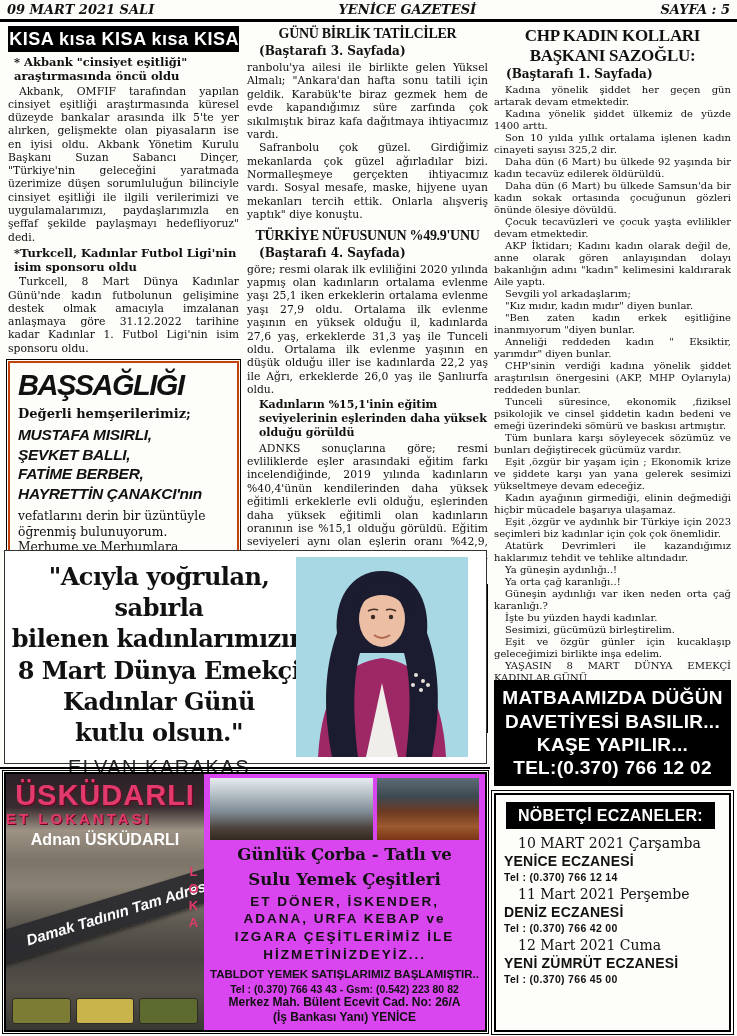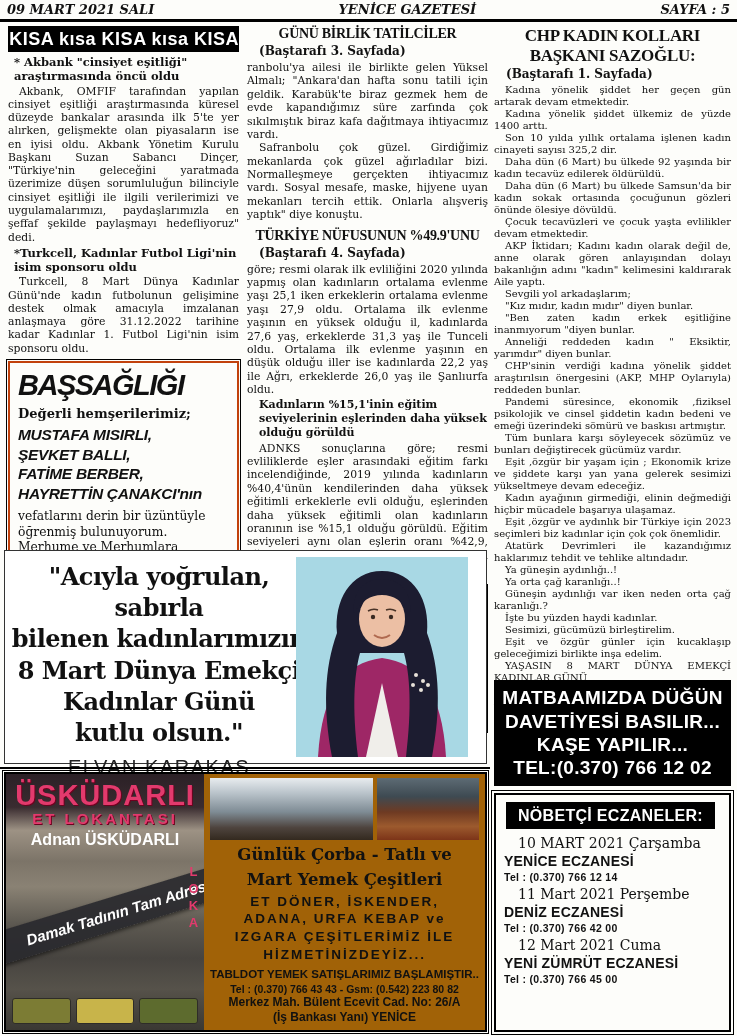--- a/index.html
+++ b/index.html
@@ -69,27 +69,27 @@
   .quote-line { font: 700 24px/1.3 "DejaVu Serif", serif; letter-spacing: -0.5px; }
   .quote-name { font: 400 20px "Liberation Sans", sans-serif; letter-spacing: 1.5px; margin-top: 8px; color: #222; }
   .quote-role { font: 400 16.5px "Liberation Sans", sans-serif; letter-spacing: .5px; color: #222; }
   .portrait { position: absolute; right: 18px; top: 6px; width: 172px; height: 200px; }
 
   .pre-ad-rule { position: absolute; top: 767px; left: 0; width: 490px; height: 2px; background: #000; }
 
   
   .resto { position: absolute; left: 4px; top: 772px; width: 483px; height: 260px;
            border: 2px solid #000; outline: 1px solid #000; outline-offset: 1px;
-           display: flex; background: #a16207; }
+           display: flex; background: #d946ef; }
   .resto-photo-left { width: 212px; position: relative; overflow: hidden;
       background: linear-gradient(180deg, #2b2026 0%, #3a2c30 13%, #9d9284 22%, #7c7468 34%,
                   #8a8274 44%, #5e5a52 58%, #474440 72%, #56524a 84%, #3a3833 100%); }
   .brand1 { font: 900 29px/1 "Liberation Sans", sans-serif; color: #e23a6d; text-align: center;
             margin-top: 7px; letter-spacing: 1px; text-shadow: 1px 1px 0 #70001f; }
-  .brand2 { font: 900 15px/1.15 "Liberation Sans", sans-serif; color: #e23a6d; text-align: center;
+  .brand2 { font: 900 15px/1.15 "Liberation Sans", sans-serif; color: #e23a6d; text-align: left;
             letter-spacing: 3px; text-shadow: 1px 1px 0 #70001f; }
   .owner  { font: 800 16px/1.2 "Liberation Sans", sans-serif; color: #fff; text-align: center; margin-top: 3px; }
   .banner { position: absolute; top: 120px; left: -32px; width: 300px; background: rgba(42,42,46,.93);
             color: #fff; font: italic 800 15px/1 "Liberation Sans", sans-serif; text-align: center;
             padding: 9px 0; transform: rotate(-17deg); box-shadow: 0 2px 4px rgba(0,0,0,.5); }
   .side-letters { position: absolute; right: 3px; top: 90px; width: 15px; color: #e23a6d;
             font: 900 13px/1.3 "Liberation Sans", sans-serif; word-break: break-all; text-align: center; }
   .tray-row { position: absolute; bottom: 6px; left: 6px; right: 6px; display: flex; gap: 5px; }
   .tray { flex: 1; height: 26px; border-radius: 3px; border: 1px solid #2e2c28; }
   .tray.t1 { background: #7c7c34; } .tray.t2 { background: #c8b44a; } .tray.t3 { background: #5d6b2e; }
@@ -185,21 +185,21 @@
         <p>Son 10 yılda yıllık ortalama işlenen kadın cinayeti sayısı 325,2 dir.</p>
         <p>Daha dün (6 Mart) bu ülkede 92 yaşında bir kadın tecavüz edilerek öldürüldü.</p>
         <p>Daha dün (6 Mart) bu ülkede Samsun'da bir kadın sokak ortasında çocuğunun gözleri önünde ölesiye dövüldü.</p>
         <p>Çocuk tecavüzleri ve çocuk yaşta evlilikler devam etmektedir.</p>
         <p>AKP İktidarı; Kadını kadın olarak değil de, anne olarak gören anlayışından dolayı bakanlığın adını "kadın" kelimesini kaldırarak Aile yaptı.</p>
         <p>Sevgili yol arkadaşlarım;</p>
         <p>"Kız mıdır, kadın mıdır" diyen bunlar.</p>
         <p>"Ben zaten kadın erkek eşitliğine inanmıyorum "diyen bunlar.</p>
         <p>Anneliği reddeden kadın " Eksiktir, yarımdır" diyen bunlar.</p>
         <p>CHP'sinin verdiği kadına yönelik şiddet araştırılsın önergesini (AKP, MHP Oylarıyla) reddeden bunlar.</p>
-        <p>Pandemi süresince, ekonomik ,fiziksel psikolojik ve cinsel şiddetin kadın bedeni ve emeği üzerindeki sömürü ve baskısı artmıştır.</p>
+        <p>Tunceli süresince, ekonomik ,fiziksel psikolojik ve cinsel şiddetin kadın bedeni ve emeği üzerindeki sömürü ve baskısı artmıştır.</p>
         <p>Tüm bunlara karşı söyleyecek sözümüz ve bunları değiştirecek gücümüz vardır.</p>
         <p>Eşit ,özgür bir yaşam için ; Ekonomik krize ve şiddete karşı yan yana gelerek sesimizi yükseltmeye devam edeceğiz.</p>
         <p>Kadın ayağının girmediği, elinin değmediği hiçbir mücadele başarıya ulaşamaz.</p>
         <p>Eşit ,özgür ve aydınlık bir Türkiye için 2023 seçimleri biz kadınlar için çok çok önemlidir.</p>
         <p>Atatürk Devrimleri ile kazandığımız haklarımız tehdit ve tehlike altındadır.</p>
         <p>Ya güneşin aydınlığı..!</p>
         <p>Ya orta çağ karanlığı..!</p>
         <p>Güneşin aydınlığı var iken neden orta çağ karanlığı.?</p>
         <p>İşte bu yüzden haydi kadınlar.</p>
         <p>Sesimizi, gücümüzü birleştirelim.</p>
@@ -284,21 +284,21 @@
         <div class="tray t3"></div>
       </div>
     </div>
     <div class="resto-right">
       <div class="photo-row">
         <div class="photoA"></div>
         <div class="photoB"></div>
       </div>
       <div>
           <div class="menu-h">Günlük Çorba - Tatlı ve</div>
-          <div class="menu-h">Mart Yemek Çeşitleri</div>
+          <div class="menu-h">Sulu Yemek Çeşitleri</div>
         </div>
       <div class="menu-caps">
           <div>ET DÖNER, İSKENDER,</div>
           <div>ADANA, URFA KEBAP ve</div>
           <div>IZGARA ÇEŞİTLERİMİZ İLE</div>
           <div>HİZMETİNİZDEYİZ...</div>
         </div>
       <div class="tabldot">TABLDOT YEMEK SATIŞLARIMIZ BAŞLAMIŞTIR..</div>
       <div class="ad-tel">Tel : (0.370) 766 43 43 - Gsm: (0.542) 223 80 82</div>
       <div class="ad-addr">Merkez Mah. Bülent Ecevit Cad. No: 26/A</div>

